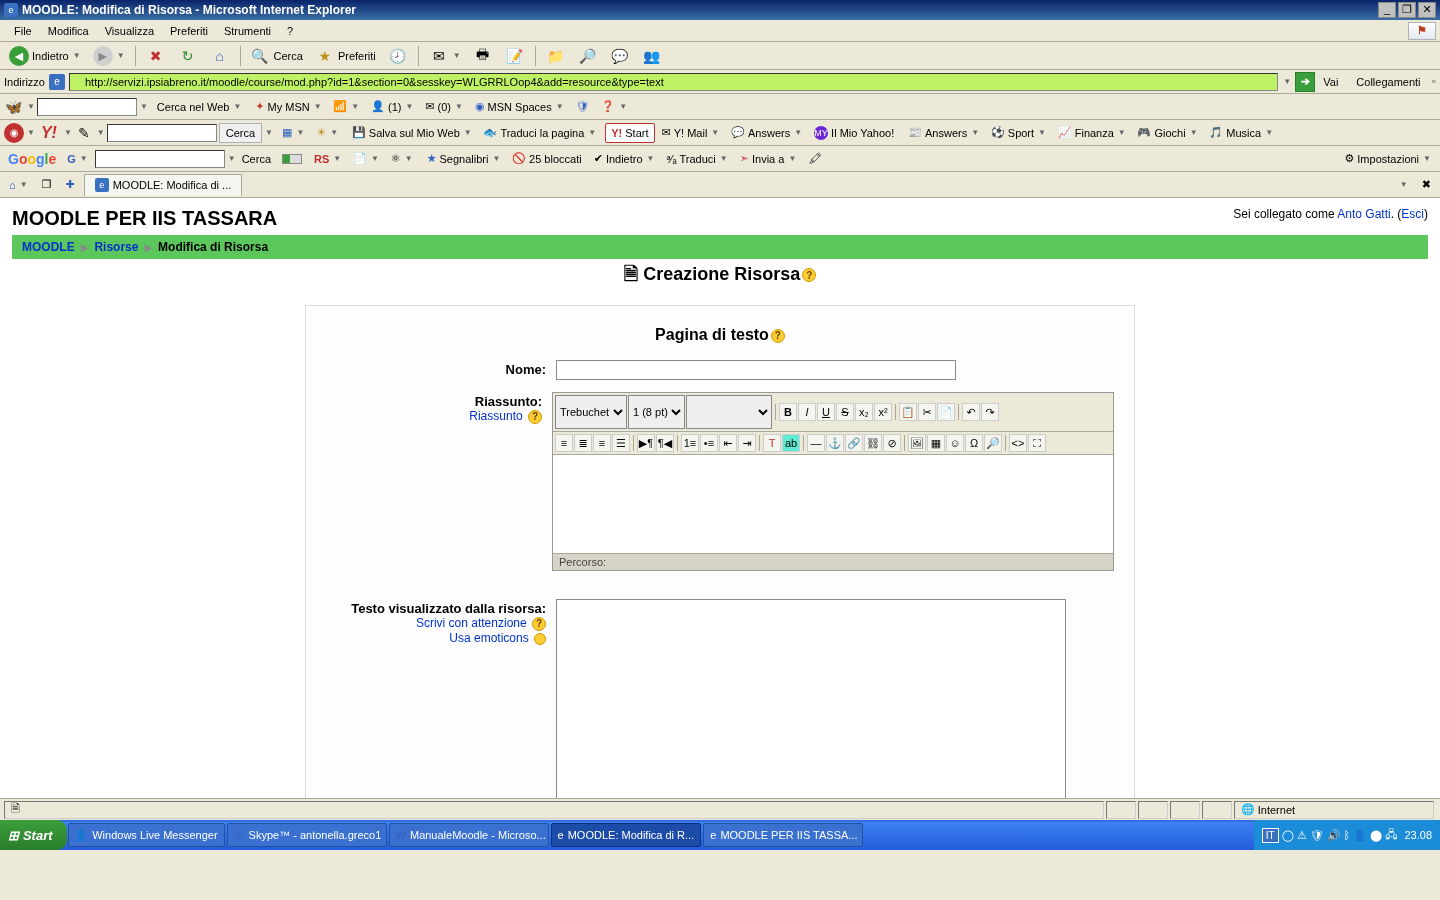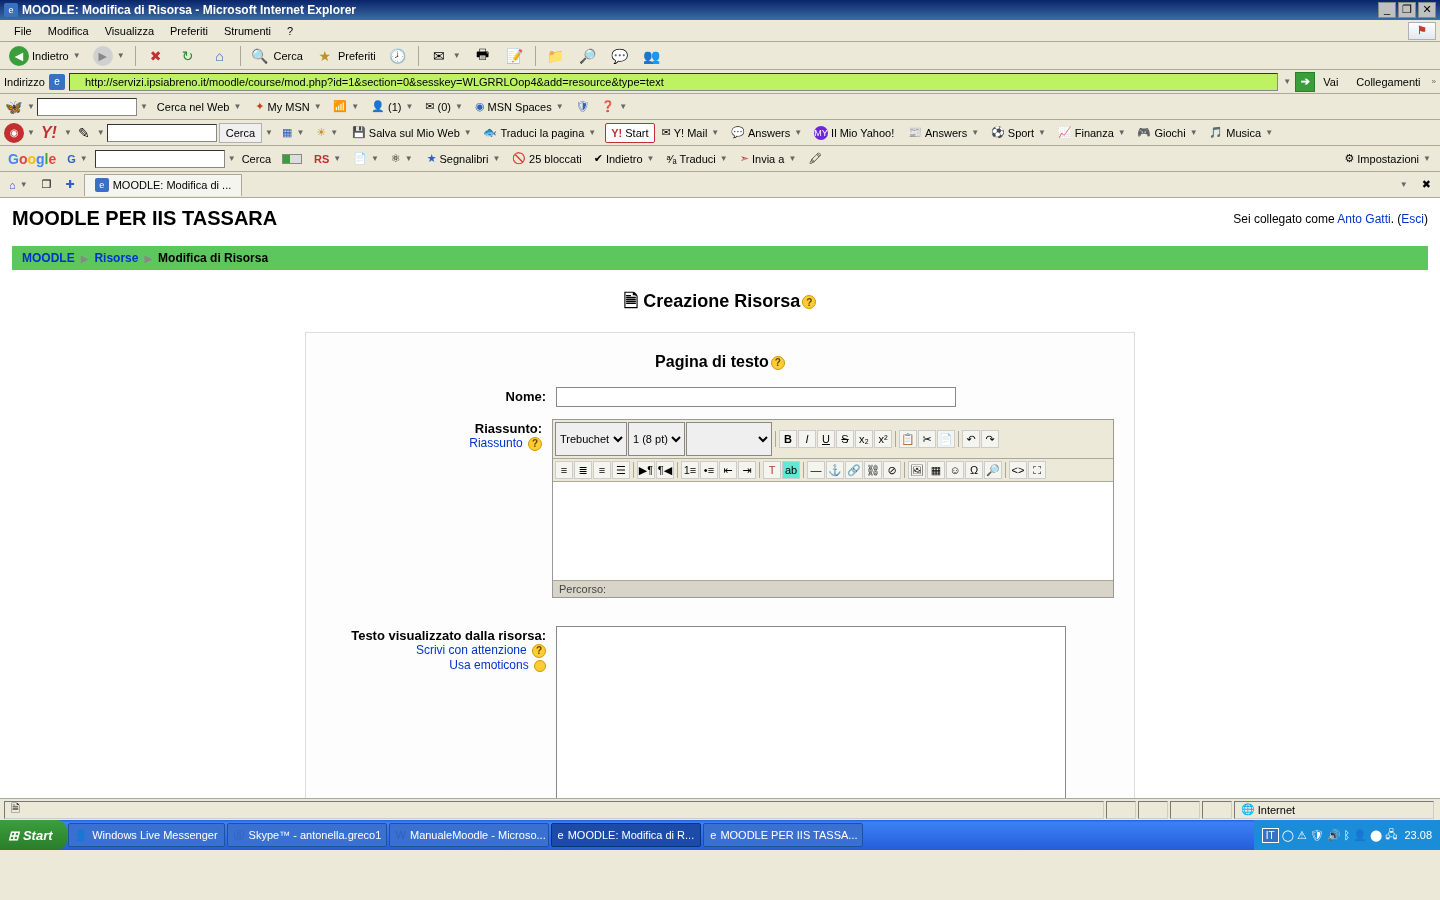--- a/index.html
+++ b/index.html
@@ -35,31 +35,31 @@
 .tbrow .btn { height: 20px; padding: 0 6px; border: 1px solid #b0b0b0; background: #f0f0f0; cursor: pointer; display:inline-flex;align-items:center; }
 .tbrow .label { padding: 0 4px; }
 .pill { display:inline-flex; align-items:center; padding: 0 5px; height: 20px; cursor:pointer; gap:3px; border-radius:2px;}
 
 
 .tabrow { background: #ece9d8; height: 26px; display: flex; align-items: center; padding: 0 4px; border-bottom: 1px solid #aca899; gap: 4px; }
 .tab { height: 22px; padding: 0 10px; background: #f5f5f0; border: 1px solid #aca899; border-bottom: none; display: flex; align-items: center; gap: 4px; font-size: 11px; max-width: 160px; overflow:hidden; white-space:nowrap; }
 
 
 .content { background: #fff; height: 600px; overflow: auto; padding: 8px 12px; border-top: 1px solid #fff; }
-.site-header { display: flex; justify-content: space-between; align-items: center; margin-bottom: 16px; }
+.site-header { display: flex; justify-content: space-between; align-items: flex-start; margin-bottom: 5px; }
 .site-title { font-size: 20px; font-weight: bold; font-family: Arial; }
 .login-info { font-size: 12px; }
 .login-info a { color: #0033cc; text-decoration: none; }
 
 .breadcrumb { background: #5cc75c; height: 24px; display: flex; align-items: center; padding: 0 10px; font-size: 12px; gap: 6px; }
 .breadcrumb a { color: #0033cc; text-decoration: none; font-weight: bold; }
 .breadcrumb .bc-sep { color: #888; font-size: 10px; }
 .breadcrumb .current { font-weight: bold; color: #000; }
 
-.page-title { text-align: center; font-size: 18px; font-weight: bold; margin: 18px 0 14px; }
+.page-title { text-align: center; font-size: 18px; font-weight: bold; margin: 2px 0 14px; }
 .help-icon { display:inline-flex; width:14px; height:14px; background:#ffcc33; border:1px solid #cc9900; border-radius:50%; align-items:center;justify-content:center; font-size:10px; font-weight:bold; color:#664400; vertical-align:middle; margin-left:2px;}
 
 .form-box { width: 830px; margin: 0 auto; border: 1px solid #ddd; background: #fdfdfd; padding: 14px 20px; }
 .form-section-title { text-align: center; font-size: 16px; font-weight: bold; margin: 6px 0 16px; }
 
 .form-row { display: flex; margin-bottom: 12px; align-items: flex-start; }
 .form-label { width: 230px; text-align: right; font-weight: bold; font-size: 13px; padding-right: 10px; padding-top: 2px; }
 .form-label .sublink { display:block; font-weight:normal; font-size:12px; color:#0033cc; cursor:pointer; }
 .form-field { flex: 1; }
 .form-field input[type=text] { width: 400px; height: 20px; border: 1px solid #888; padding: 0 4px; font-size:12px; }

